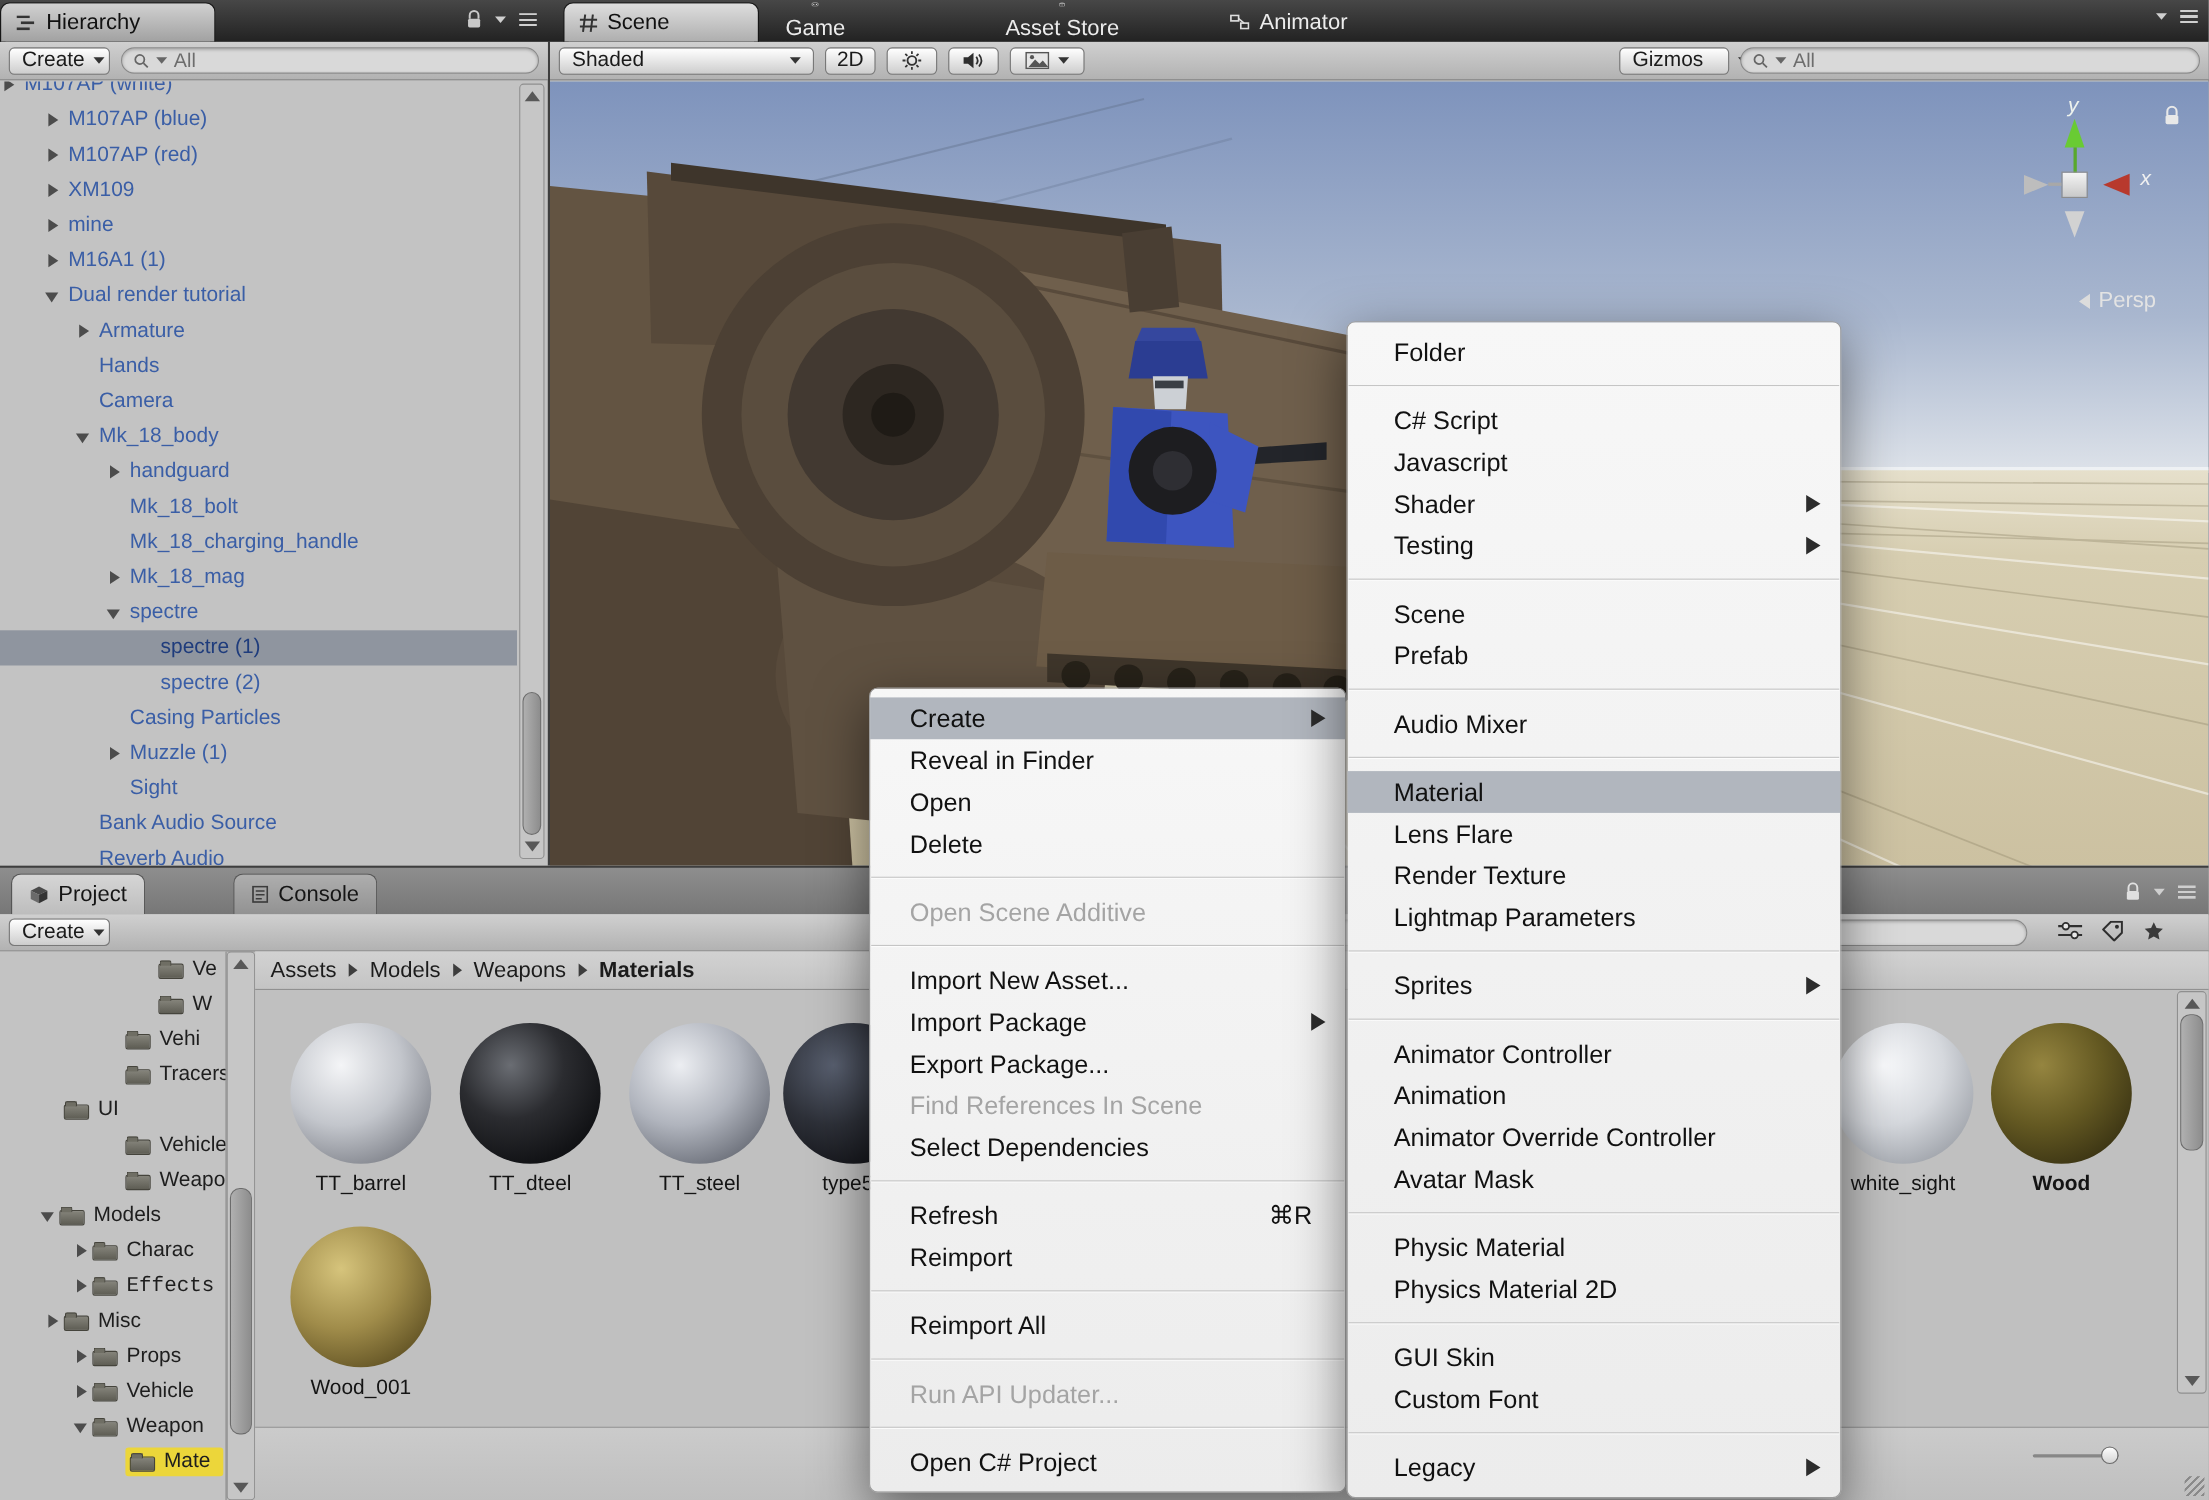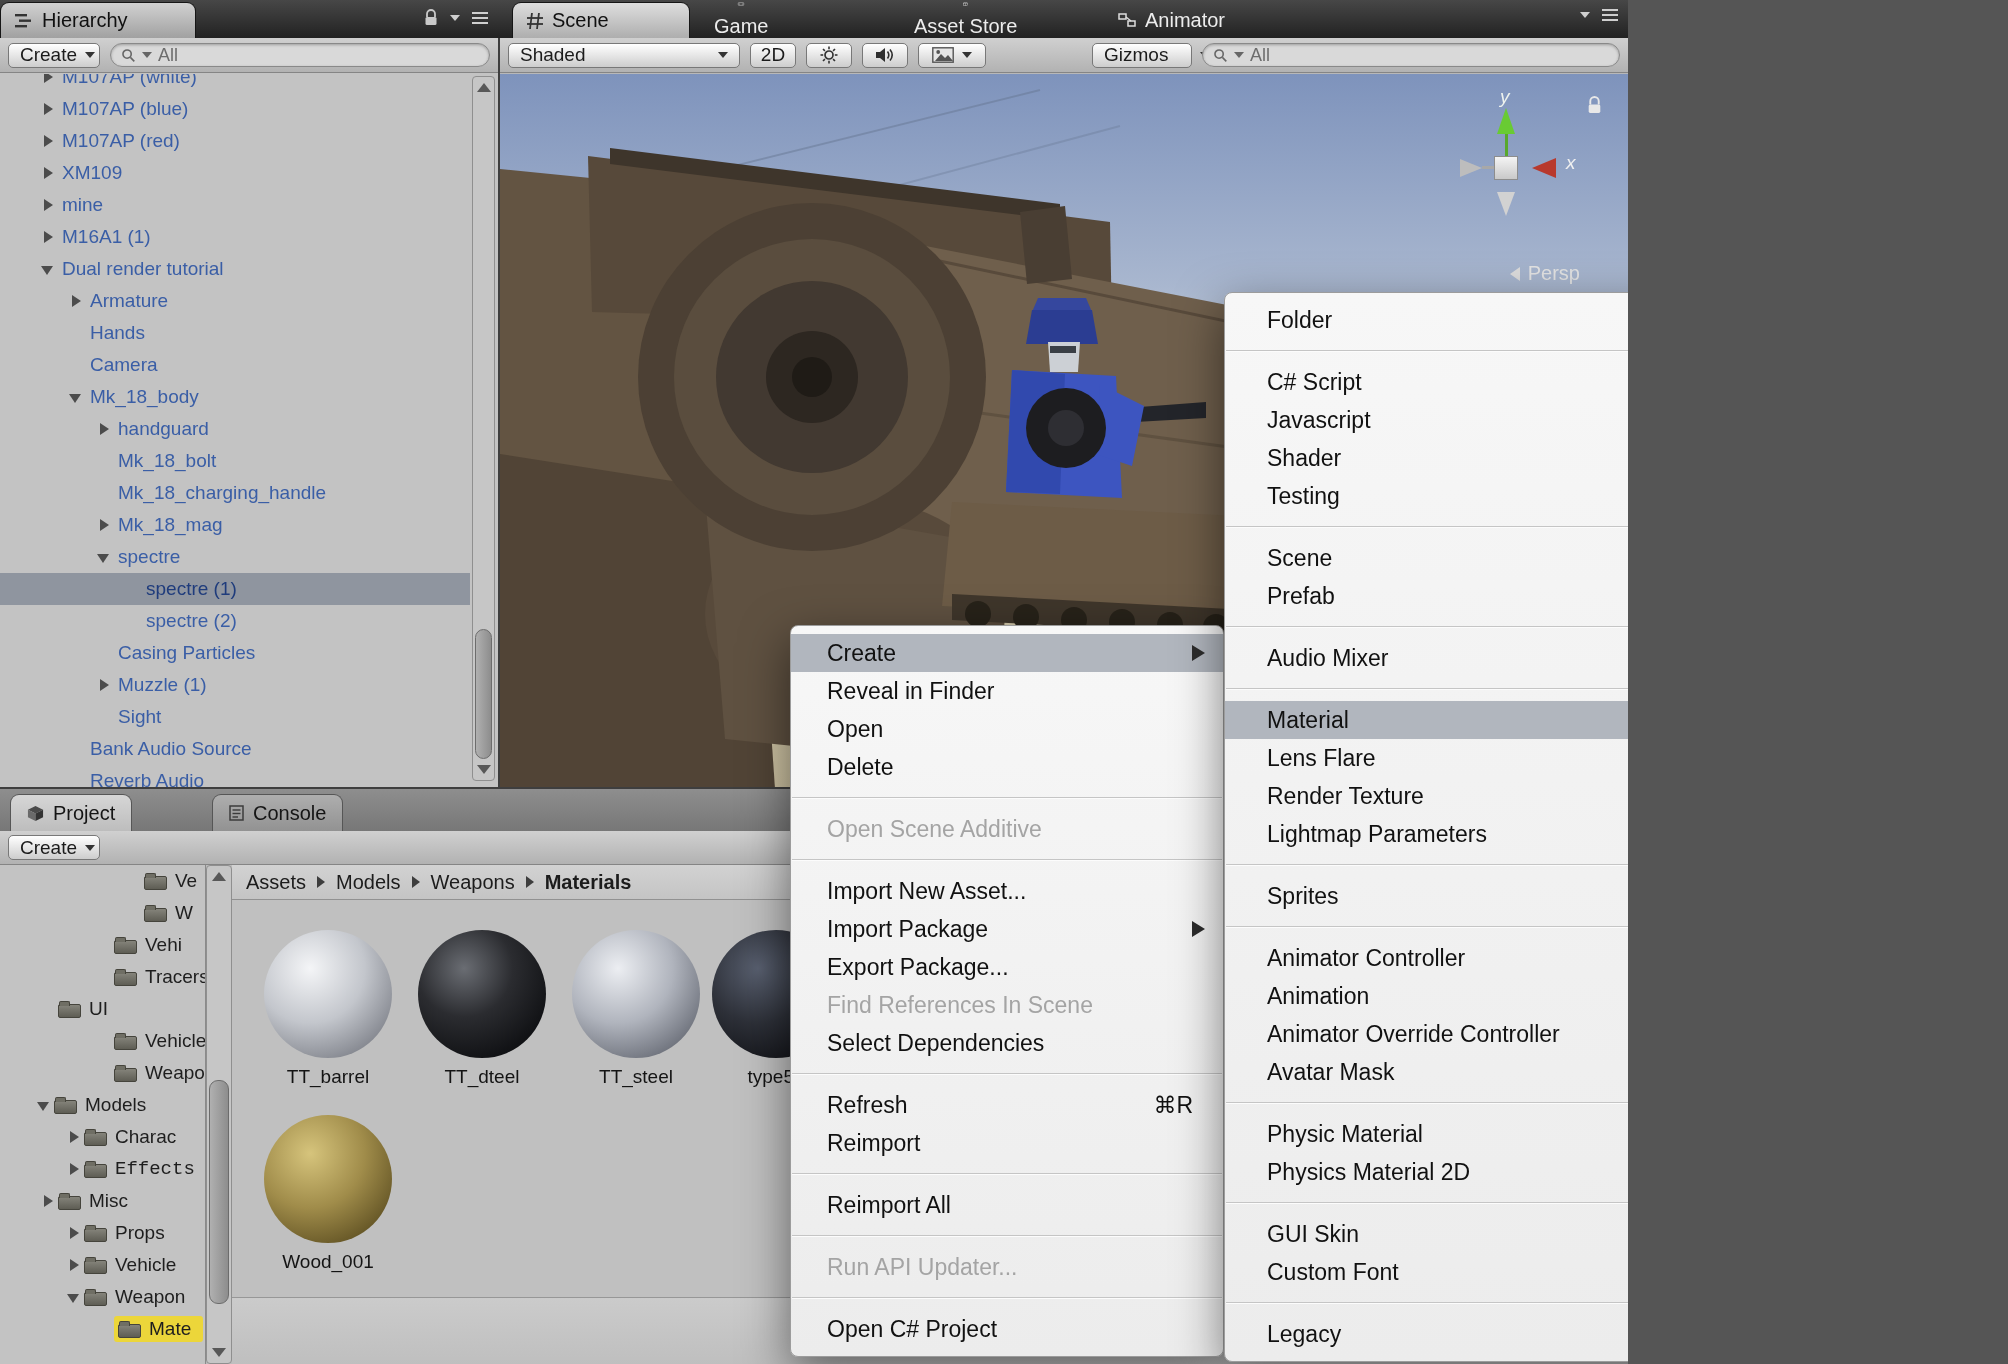--- a/index.html
+++ b/index.html
@@ -1,16 +1,16 @@
 <!DOCTYPE html>
 <html><head>
 <meta charset="utf-8">
 <style>
   html,body{margin:0;padding:0;background:#555;}
-  .stage{position:relative;width:1628px;height:1364px;overflow:hidden;background:#b8b8b8;
+  .stage{position:relative;width:2008px;height:1364px;overflow:hidden;background:#b8b8b8;
          font-family:"Liberation Sans",sans-serif;-webkit-font-smoothing:antialiased;}
   
   .topbar{position:absolute;left:0;top:0;width:100%;height:38px;background:linear-gradient(#474747,#222);z-index:5;}
   .tab{position:absolute;top:2px;height:36px;display:flex;align-items:center;gap:9px;padding:0 14px;
        border-radius:9px 9px 0 0;font-size:20px;box-sizing:border-box;}
   .tab-light{background:linear-gradient(#d1d1d1,#a1a1a1);color:#111;border:1px solid #161616;border-bottom:none;}
   .tab-hierarchy{left:0;width:196px;}
   .tab-scene{left:512px;width:178px;background:linear-gradient(#dedede,#aeaeae);}
   .tab-dark{color:#ececec;background:transparent;}
   .tab-game{left:700px;flex-direction:column;}
@@ -208,21 +208,21 @@
         <svg class="ic" width="15" height="15" viewBox="0 0 16 16">
             <circle cx="6.5" cy="6.5" r="4.4" fill="none" stroke="#666" stroke-width="1.7"></circle>
             <line x1="10" y1="10" x2="14.2" y2="14.2" stroke="#666" stroke-width="1.7"></line>
           </svg>
         <span class="caret" style="border-top-color:#666"></span>
         <span>All</span>
       </div>
     </div>
     <div class="tree">
       <div class="tree-inner" id="hierarchy-tree">
-          <div class="trow" style="padding-left: 40px; text-align: center;">
+          <div class="trow" style=" text-align: center;">
             <span class="arrow right"></span>
             <span class="tlabel">M107AP (white)</span>
           </div>
           <div class="trow" style="padding-left: 40px;">
             <span class="arrow right"></span>
             <span class="tlabel">M107AP (blue)</span>
           </div>
           <div class="trow" style="padding-left: 40px;">
             <span class="arrow right"></span>
             <span class="tlabel">M107AP (red)</span>

